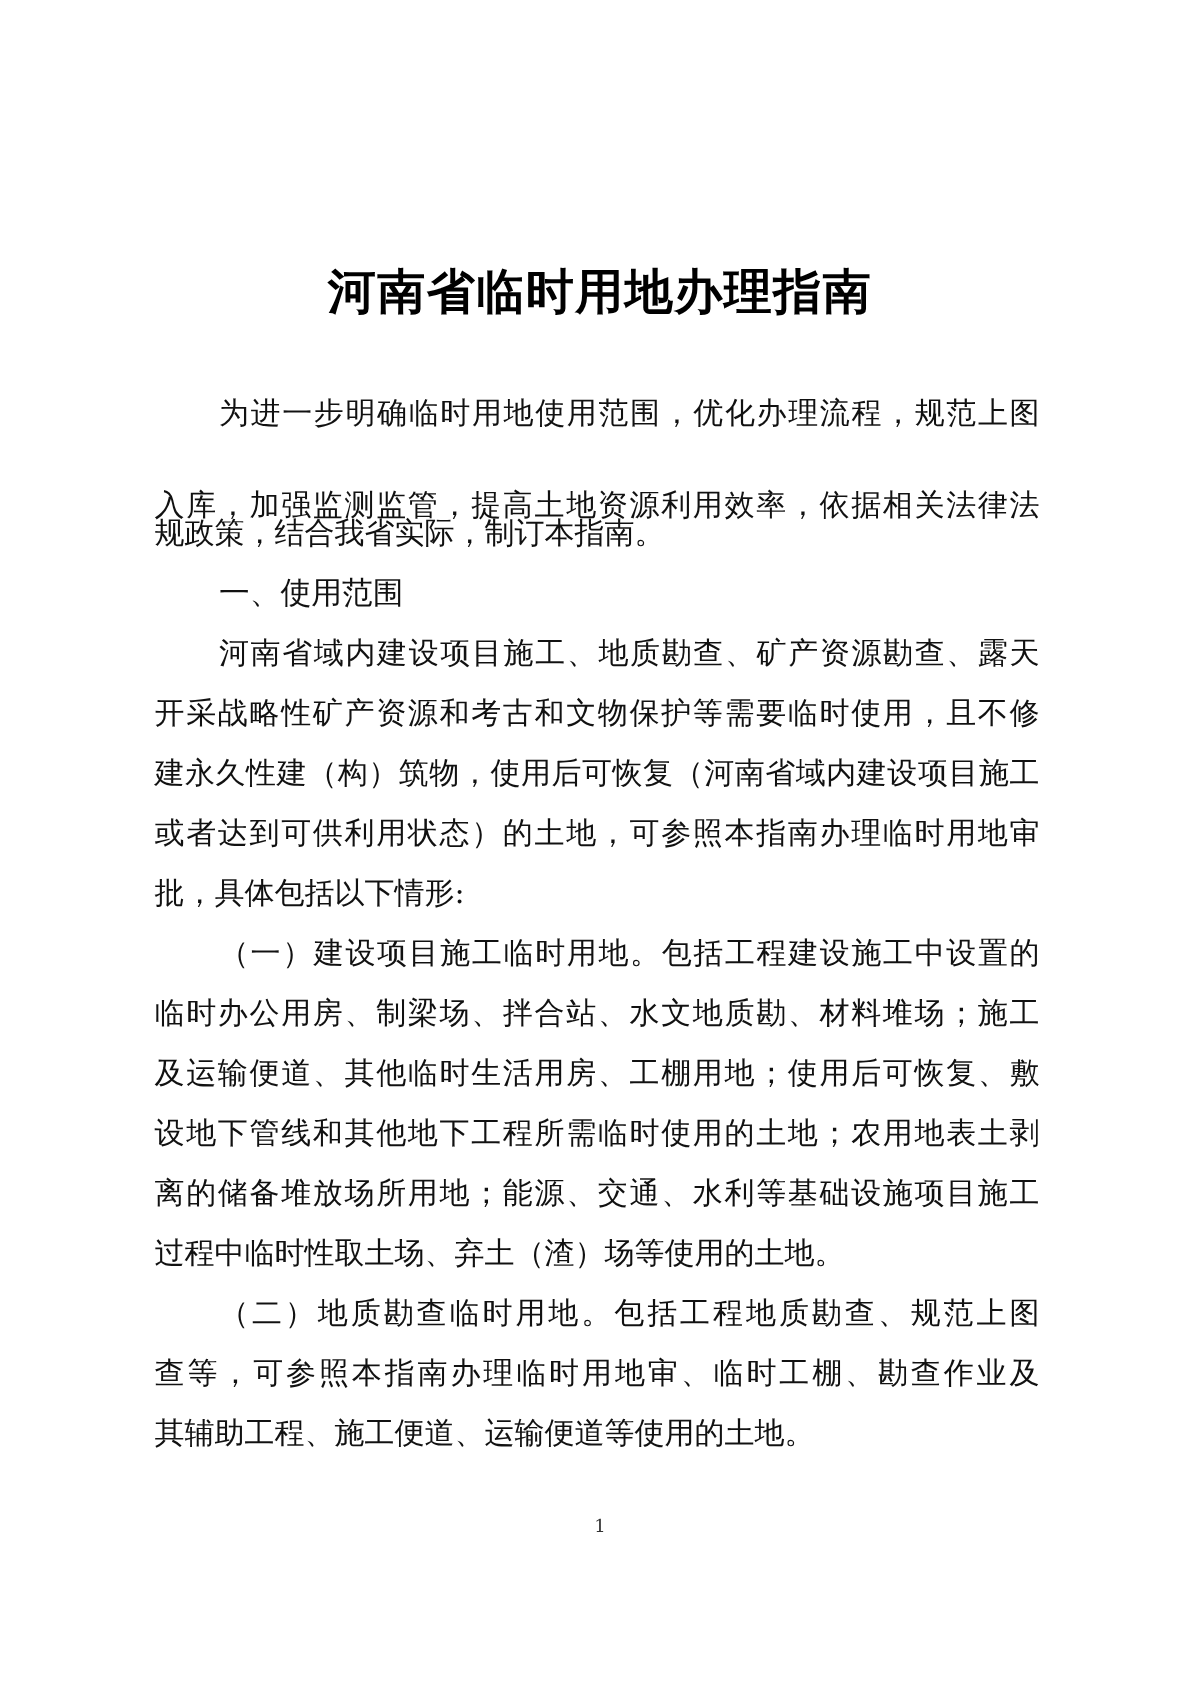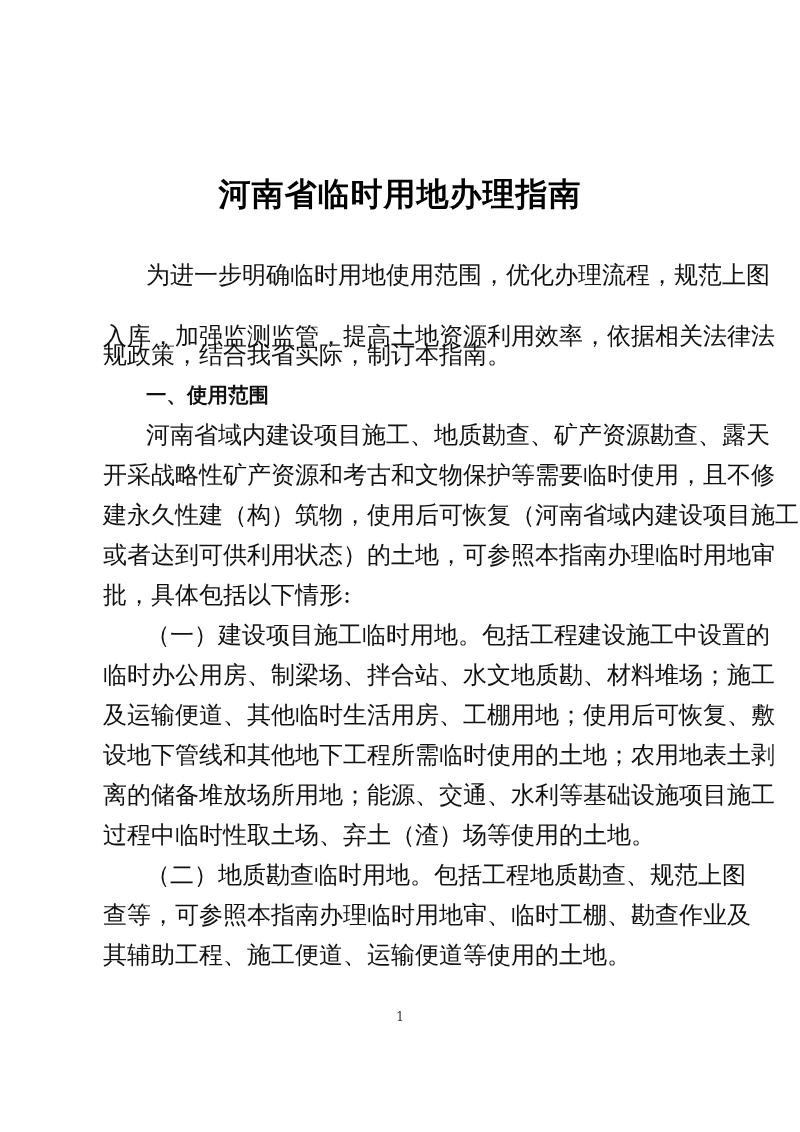--- a/index.html
+++ b/index.html
@@ -29,40 +29,40 @@
       line-height: 40px;
       letter-spacing: 1px;
       color: #000;
     }
     .title.t1 { top: 174px; }
     .title.t2 { top: 214px; }
     .line {
       position: absolute;
       left: 103px;
       width: 590px;
-      font-size: 24px;
+      font-size: 20px;
       line-height: 28px;
       height: 28px;
       white-space: nowrap;
       text-align: justify;
       text-align-last: justify;
       letter-spacing: 0;
     }
     .line.last {
       text-align-last: left;
     }
     .line.indent {
       left: 146px;
       width: 547px;
     }
     .heading {
       position: absolute;
       left: 146px;
       font-family: "DejaVu Sans", "Liberation Sans", sans-serif;
-      font-weight: bold;
+      font-weight: normal;
       font-size: 20.5px;
       line-height: 28px;
     }
     .page-number {
       position: absolute;
       left: 0; width: 800px;
       top: 1010px;
       text-align: center;
       font-size: 12px;
       color: #333;

